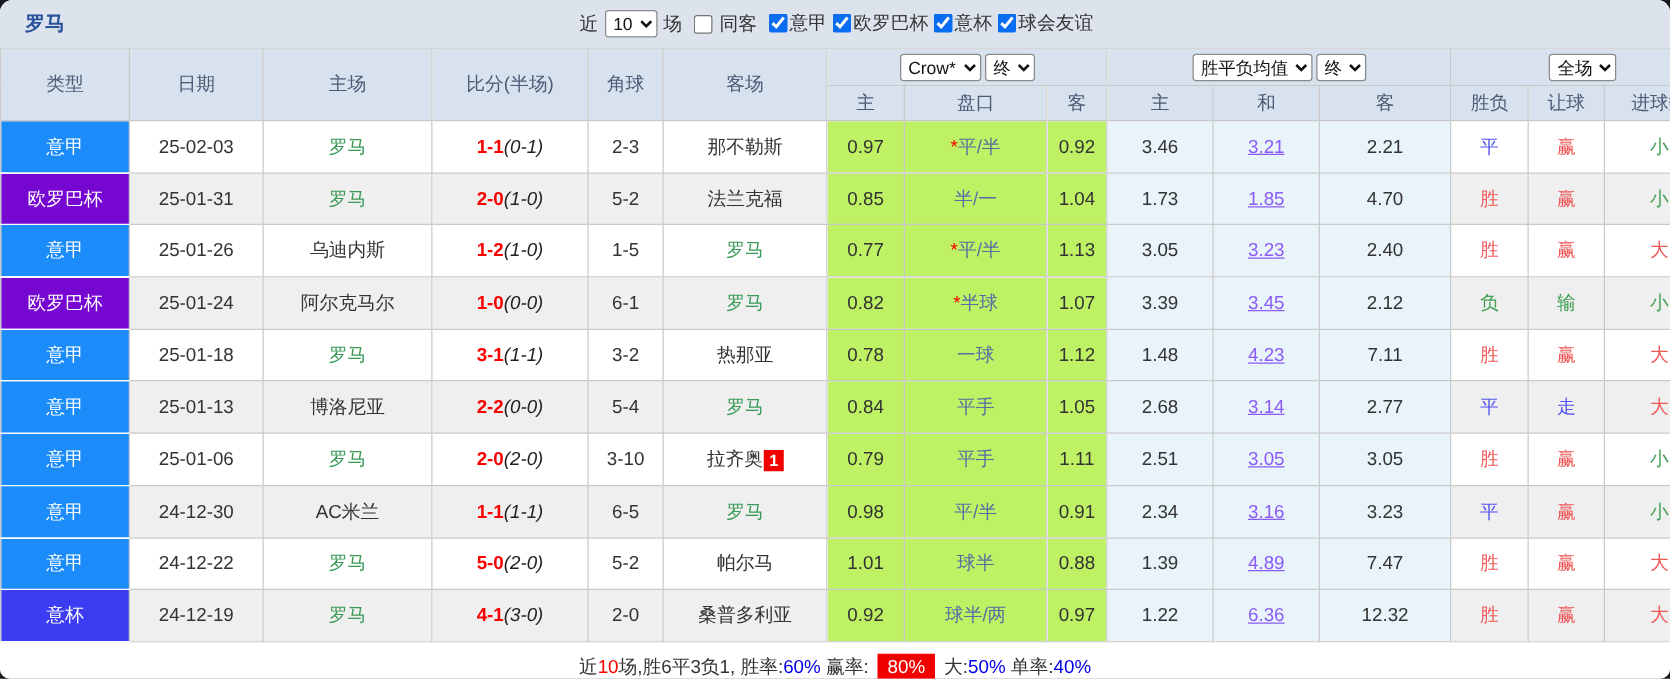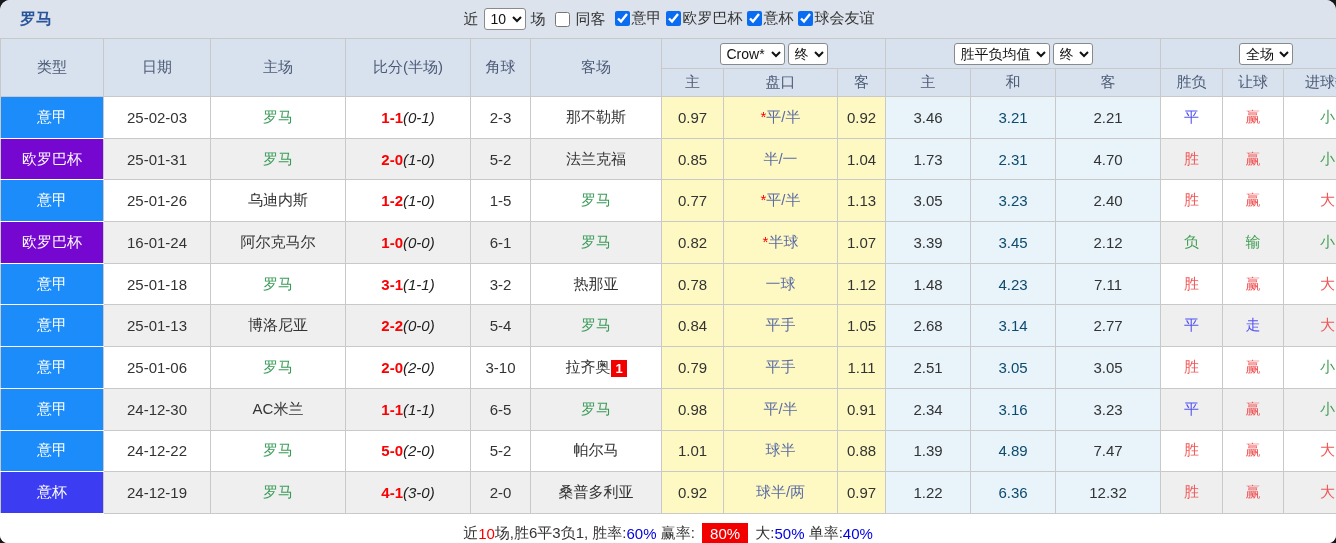--- a/index.html
+++ b/index.html
@@ -16,28 +16,28 @@
   
   table{border-collapse:collapse;table-layout:fixed;width:1371px;}
   th,td{border:1px solid #c9c9c9;text-align:center;overflow:hidden;white-space:nowrap;padding:0;}
   thead th{background:#d8e2ef;color:#4c5a75;font-weight:normal;font-size:15px;}
   tr.grp th{height:29px;}
   tr.sub th{height:27px;}
   .selwrap{display:flex;align-items:center;justify-content:center;gap:3px;}
   tbody td{height:40.7px;font-size:15px;color:#333;background:#fff;}
   tr.alt td{background:#efefef;}
   td.type{color:#fff;border-bottom:1px solid #fff;font-size:15px;}
-  td.ah-bg, tr.alt td.ah-bg{background:#fef9c3;}
+  td.ah-bg, tr.alt td.ah-bg{background:#bef264;}
   td.eu-bg, tr.alt td.eu-bg{background:#e8f3fa;}
   .roma{color:#3a9b58;}
   .ft{color:#fa0000;font-weight:bold;}
   .ht{color:#222;font-style:italic;}
   .line{color:#5a6ca3;}
   .star{color:#fa0000;}
-  td.draw-odds{color:#0c4a6e;}
+  td.draw-odds{color:#8b5cf6;text-decoration:underline;}
   td.c-red{color:#f05757;}
   td.c-blue{color:#5252f2;}
   td.c-green{color:#3f9e52;}
   .badge{display:inline-block;background:#f20000;color:#fff;font-weight:bold;font-size:13px;line-height:17px;padding:0 4px;margin-left:1px;vertical-align:middle;}
   
   .summary{height:40px;display:flex;align-items:center;justify-content:center;font-size:15px;color:#333;background:#fff;}
   .summary span{white-space:pre;}
   .summary .s-blue{color:#0000e8;}
   .summary .s-red{color:#fa0000;}
   .summary .s-hl{background:#f20000;color:#fff;padding:2px 8px;margin:0 3px;}
@@ -151,21 +151,21 @@
           <td class="type" style="background: rgb(118, 7, 208);">欧罗巴杯</td>
           <td>25-01-31</td>
           <td class="roma">罗马</td>
           <td><span class="ft">2-0</span><span class="ht">(1-0)</span></td>
           <td>5-2</td>
           <td>法兰克福</td>
           <td class="ah-bg">0.85</td>
           <td class="ah-bg"><span class="line">半/一</span></td>
           <td class="ah-bg">1.04</td>
           <td class="eu-bg">1.73</td>
-          <td class="eu-bg draw-odds">2.31</td>
+          <td class="eu-bg draw-odds">1.85</td>
           <td class="eu-bg">4.70</td>
           <td class="c-red">胜</td>
           <td class="c-red">赢</td>
           <td class="c-green">小</td>
         </tr>
         <tr>
           <td class="type" style="background: rgb(27, 140, 250);">意甲</td>
           <td>25-01-26</td>
           <td>乌迪内斯</td>
           <td><span class="ft">1-2</span><span class="ht">(1-0)</span></td>
@@ -176,21 +176,21 @@
           <td class="ah-bg">1.13</td>
           <td class="eu-bg">3.05</td>
           <td class="eu-bg draw-odds">3.23</td>
           <td class="eu-bg">2.40</td>
           <td class="c-red">胜</td>
           <td class="c-red">赢</td>
           <td class="c-red">大</td>
         </tr>
         <tr class="alt">
           <td class="type" style="background: rgb(118, 7, 208);">欧罗巴杯</td>
-          <td>16-01-24</td>
+          <td>25-01-24</td>
           <td>阿尔克马尔</td>
           <td><span class="ft">1-0</span><span class="ht">(0-0)</span></td>
           <td>6-1</td>
           <td class="roma">罗马</td>
           <td class="ah-bg">0.82</td>
           <td class="ah-bg"><span class="star">*</span><span class="line">半球</span></td>
           <td class="ah-bg">1.07</td>
           <td class="eu-bg">3.39</td>
           <td class="eu-bg draw-odds">3.45</td>
           <td class="eu-bg">2.12</td>

